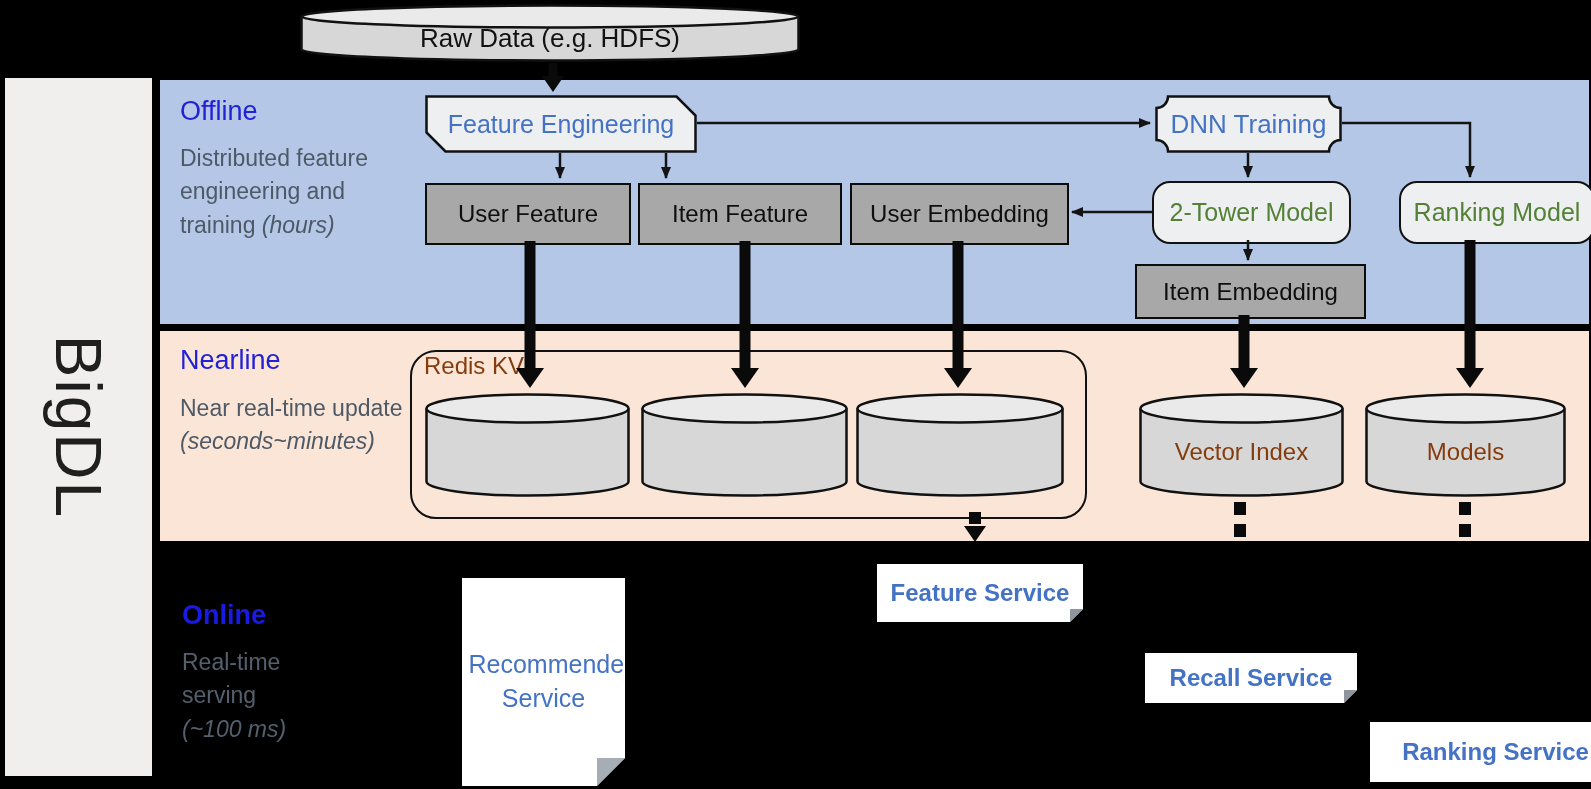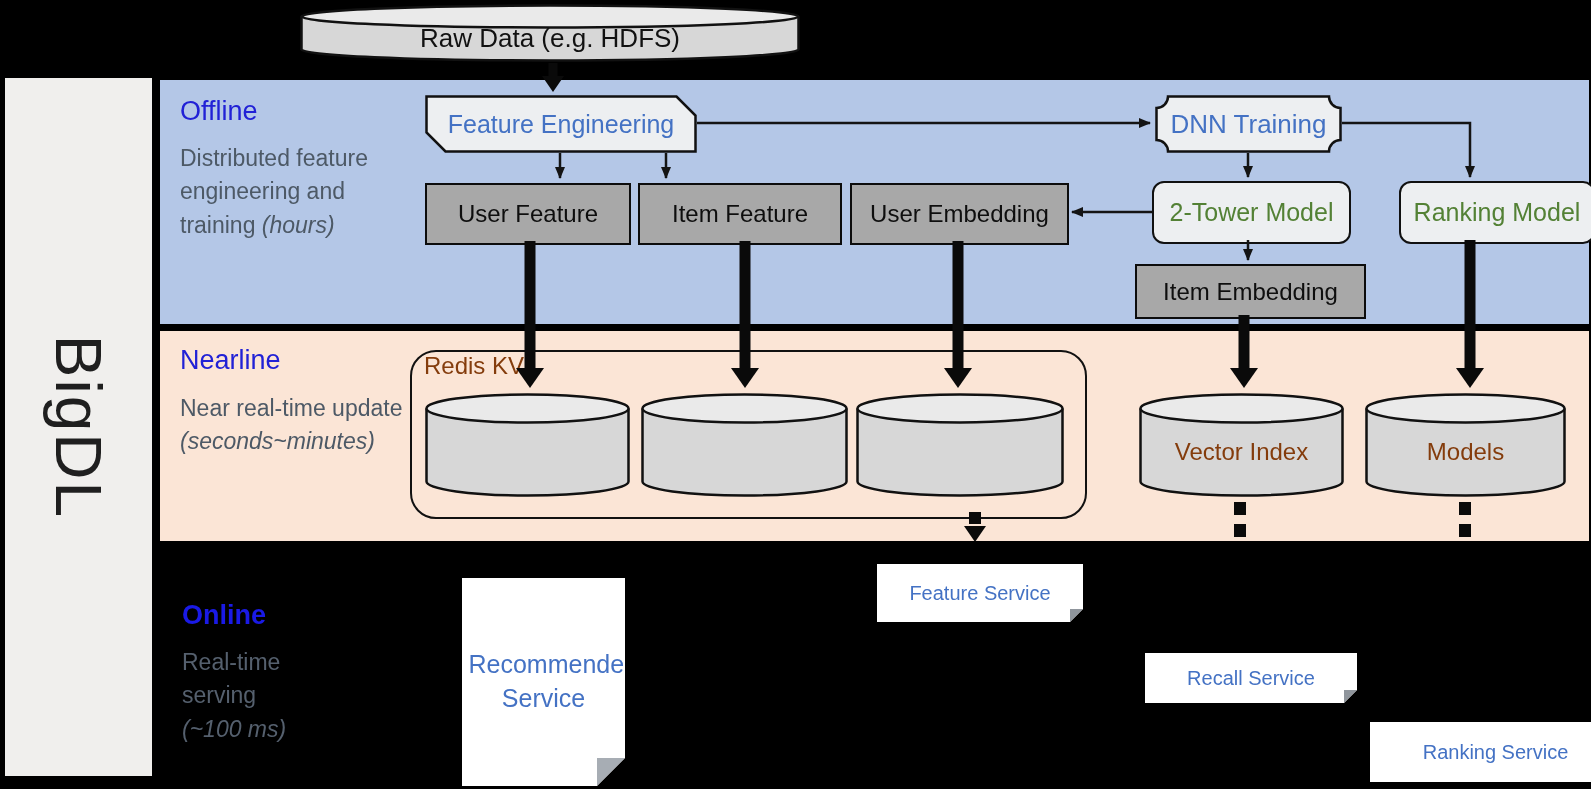--- a/index.html
+++ b/index.html
@@ -13,38 +13,38 @@
   .band-nearline{left:160px;top:331px;width:1429px;height:210px;background:#fbe5d6;}
   .section-label{position:absolute;font-size:27px;color:#2121d6;}
   .section-desc{position:absolute;font-size:23px;color:#4d5966;line-height:1.45;}
   .section-desc .time{font-style:italic;}
   .online-label{color:#1a1ae6;font-weight:700;}
   .online-desc{color:#55606e;}
 
   .graybox{position:absolute;background:#a8a8a8;border:2px solid #0c0c0c;
            display:flex;align-items:center;justify-content:center;
            font-size:24px;color:#0e0e0e;}
-  .modelbox{position:absolute;background:#edeff1;border:2.5px solid #111;border-radius:12px;
+  .modelbox{position:absolute;background:#edeff1;border:2.5px solid #111;border-radius:18px;
             display:flex;align-items:center;justify-content:center;
             font-size:25px;color:#538135;}
   .shapebox{position:absolute;}
   .shapebox svg{position:absolute;inset:0;}
   .shapebox .lbl{position:absolute;inset:0;display:flex;align-items:center;justify-content:center;
                  font-size:25px;color:#4472c4;}
   .cyl{position:absolute;}
   .cyl .lbl{position:absolute;inset:0;display:flex;align-items:center;justify-content:center;
             padding-top:14px;font-size:24px;color:#843c0c;}
   .rawcyl .lbl{padding-top:10px;font-size:26px;color:#111;}
   .redis-frame{position:absolute;left:410px;top:350px;width:673px;height:165px;
                border:2.5px solid #111;border-radius:26px;}
   .redis-lbl{position:absolute;left:424px;top:352px;font-size:24px;color:#843c0c;}
 
   .svc{position:absolute;background:#fff;display:flex;align-items:center;justify-content:center;
-       font-size:20px;color:#4472c4;
-       clip-path:polygon(0 0,100% 0,100% calc(100% - 13px),calc(100% - 13px) 100%,0 100%);}
+       font-size:24px;color:#4472c4;
+       clip-path:polygon(0 0,100% 0,100% calc(100% - 13px),calc(100% - 13px) 100%,0 100%);font-weight:bold;}
   .svc::after{content:"";position:absolute;right:0;bottom:0;width:13px;height:13px;
        background:#8f959c;clip-path:polygon(0 0,100% 0,0 100%);}
   .doc{position:absolute;background:#fff;display:flex;align-items:center;justify-content:center;
        text-align:center;font-size:25px;line-height:1.35;color:#4472c4;
        clip-path:polygon(0 0,100% 0,100% calc(100% - 28px),calc(100% - 28px) 100%,0 100%);}
   .doc::after{content:"";position:absolute;right:0;bottom:0;width:28px;height:28px;
        background:#a7adb4;clip-path:polygon(0 0,100% 0,0 100%);}
   #arrows{position:absolute;inset:0;pointer-events:none;}
 </style>
 </head>

